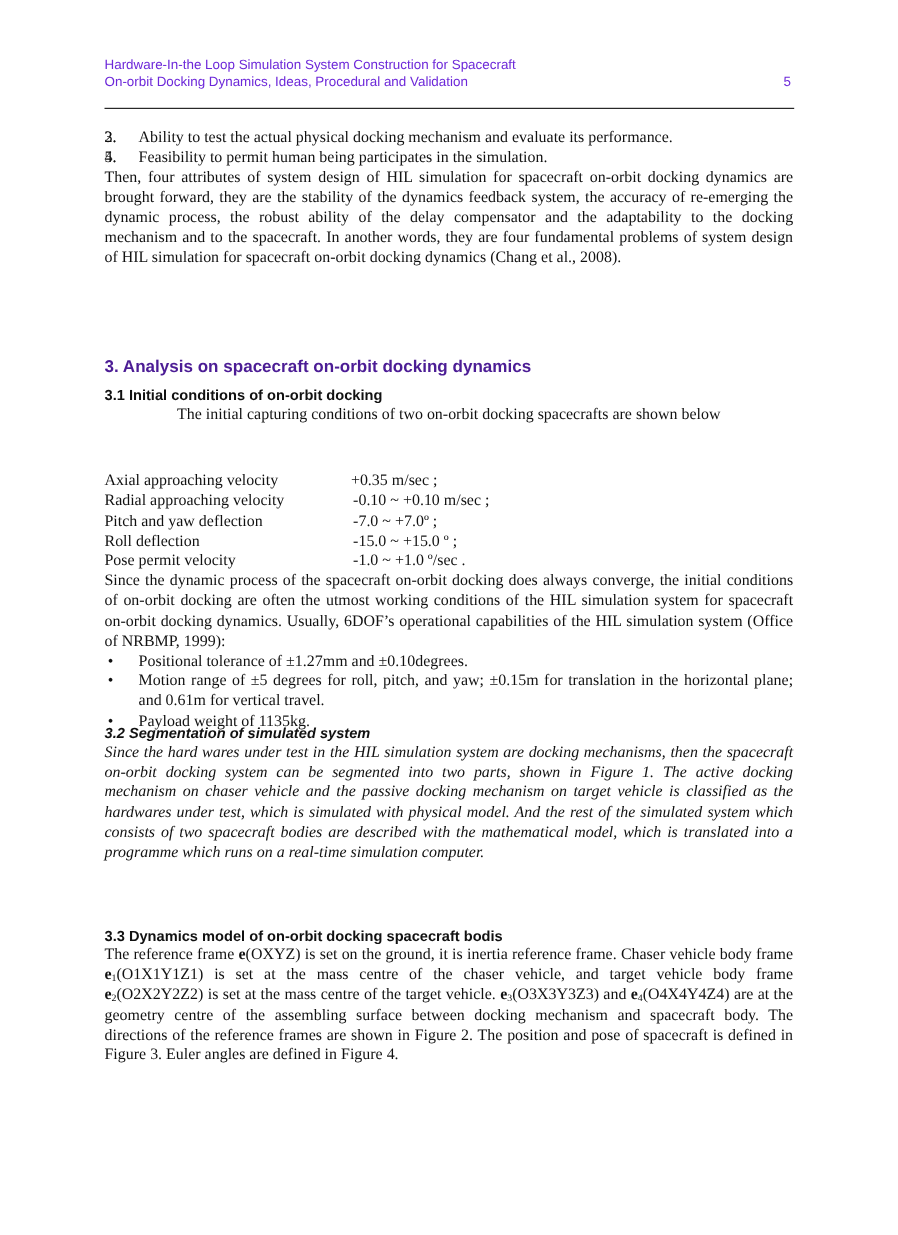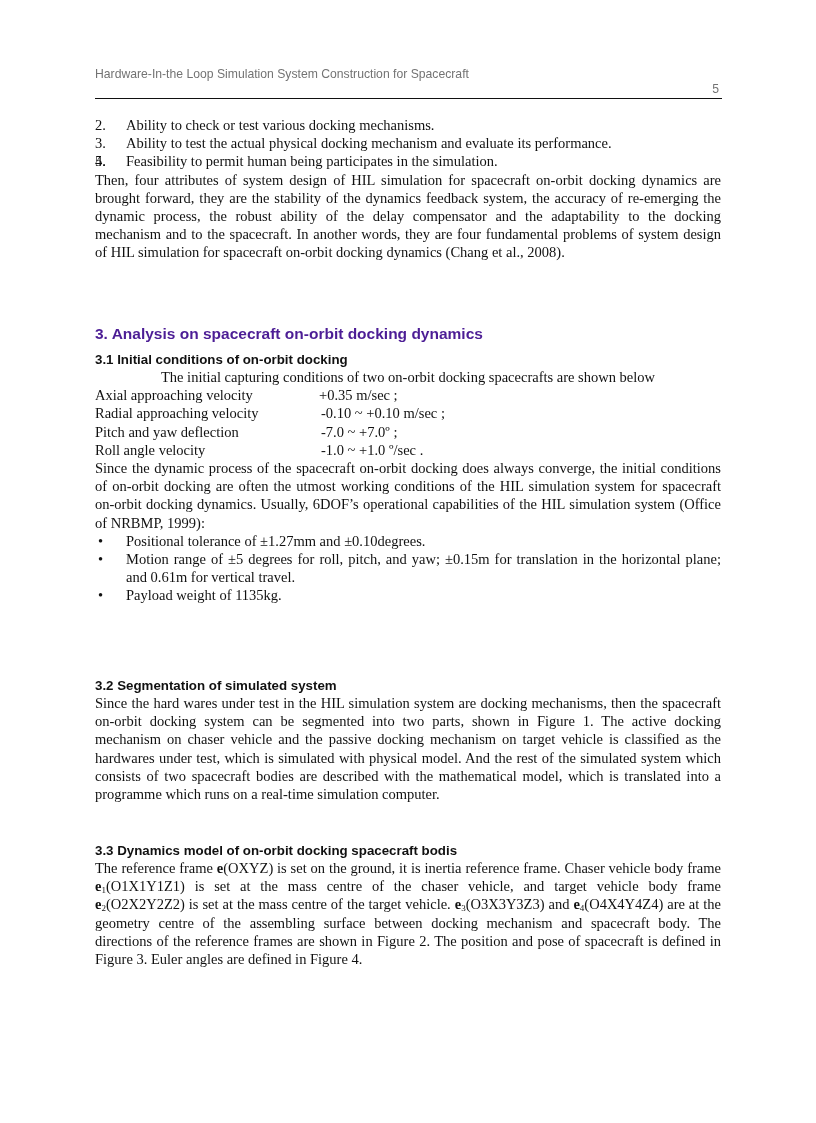--- a/index.html
+++ b/index.html
@@ -1,64 +1,65 @@
 <!DOCTYPE html>
 <html><head>
 <meta charset="utf-8">
 <style>
   html, body { margin: 0; padding: 0; background: #ffffff; }
   body { width: 816px; height: 1123px; position: relative; overflow: hidden; color: #111; }
   .page { position: absolute; left: 95px; top: 0; width: 626px; }
   .running-header {
-    position: absolute; top: 67px; left: 0; width: 626px;
-    font-family: "Liberation Sans", sans-serif; font-size: 12.2px; line-height: 14.5px; color: #737373;
+    position: absolute; top: 52px; left: 0; width: 626px;
+    font-family: "Liberation Sans", sans-serif; font-size: 12.2px; line-height: 14.5px; color: #6d28d9;
   }
   .running-header .line { display: block; white-space: nowrap; }
   .running-header .pageno { position: absolute; right: 2px; top: 14.5px; }
   .header-rule { position: absolute; top: 98px; left: 0; width: 627px; border-top: 1.3px solid #111; }
   .body-text {
     position: absolute; left: 0; width: 626px;
     font-family: "Liberation Serif", serif; font-size: 14.5px; line-height: 18.2px; color: #111;
   }
   .numbered { margin: 0; padding: 0; list-style: none; }
   .numbered li { position: relative; padding-left: 31px; white-space: nowrap; }
   .numbered li .num { position: absolute; left: 0; top: 0; }
   p { margin: 0; text-align: justify; }
   .h2 {
     font-family: "Liberation Sans", sans-serif; font-weight: bold; font-size: 15.5px; line-height: 20px;
     margin: 0; color: #4c1d95;
   }
   .h3 {
     font-family: "Liberation Sans", sans-serif; font-weight: bold; font-size: 13.3px; line-height: 17px;
     margin: 0; color: #111;
   }
-  .cond-table { border-collapse: collapse; }
+  .cond-table { border-collapse: collapse; margin-top: 42px; }
   .cond-table td { padding: 0; vertical-align: top; white-space: nowrap; }
   .cond-table td.label { width: 224px; }
   .cond-table td.val.shift { padding-left: 2px; }
   .bullets { margin: 0; padding: 0; list-style: none; }
   .bullets li { position: relative; padding-left: 31px; text-align: justify; }
   .bullets li .dot { position: absolute; left: 3px; top: 0; }
   .sym b { font-weight: bold; }
   sub { font-size: 9px; vertical-align: -2px; line-height: 0; }
 </style>
 </head>
 <body>
 
 <div class="page">
 
   <div class="running-header">
     <span class="line">Hardware-In-the Loop Simulation System Construction for Spacecraft</span>
+    <span class="line">On-orbit Docking Dynamics, Ideas, Procedural and Validation</span>
     <span class="pageno">5</span>
   </div>
   <div class="header-rule"></div>
 
   <div class="body-text" style="top:116px;">
     <ul class="numbered">
-      <li><span class="num">2.</span><span>Ability to check or test various docking mechanisms.</span></li>
+      <li><span class="num">2.</span></li>
       <li><span class="num">3.</span><span>Ability to test the actual physical docking mechanism and evaluate its performance.</span></li>
       <li><span class="num">4.</span></li>
       <li><span class="num">5.</span><span>Feasibility to permit human being participates in the simulation.</span></li>
     </ul>
     <p>Then, four attributes of system design of HIL simulation for spacecraft on-orbit docking dynamics are brought forward, they are the stability of the dynamics feedback system, the accuracy of re-emerging the dynamic process, the robust ability of the delay compensator and the adaptability to the docking mechanism and to the spacecraft. In another words, they are four fundamental problems of system design of HIL simulation for spacecraft on-orbit docking dynamics (Chang et al., 2008).</p>
   </div>
 
   <div class="body-text" style="top:324px;">
     <div class="h2">3. Analysis on spacecraft on-orbit docking dynamics</div>
   </div>
@@ -74,34 +75,38 @@
           </tr>
       <tr>
             <td class="label">Radial approaching velocity</td>
             <td class="val shift">-0.10 ~ +0.10 m/sec ;</td>
           </tr>
       <tr>
             <td class="label">Pitch and yaw deflection</td>
             <td class="val shift">-7.0 ~ +7.0º ;</td>
           </tr>
       <tr>
-            <td class="label">Roll angle velocity</td>
+            <td class="label">Roll deflection</td>
+            <td class="val shift">-15.0 ~ +15.0 º ;</td>
+          </tr>
+      <tr>
+            <td class="label">Pose permit velocity</td>
             <td class="val shift">-1.0 ~ +1.0 º/sec .</td>
           </tr>
     </tbody>
       </table>
     <p>Since the dynamic process of the spacecraft on-orbit docking does always converge, the initial conditions of on-orbit docking are often the utmost working conditions of the HIL simulation system for spacecraft on-orbit docking dynamics. Usually, 6DOF’s operational capabilities of the HIL simulation system (Office of NRBMP, 1999):</p>
     <ul class="bullets">
       <li><span class="dot">•</span><span>Positional tolerance of ±1.27mm and ±0.10degrees.</span></li>
       <li><span class="dot">•</span><span>Motion range of ±5 degrees for roll, pitch, and yaw; ±0.15m for translation in the horizontal plane; and 0.61m for vertical travel.</span></li>
       <li><span class="dot">•</span><span>Payload weight of 1135kg.</span></li>
     </ul>
   </div>
 
-  <div class="body-text" style="top:677px;">
+  <div class="body-text" style="top:658px;font-style:italic;">
     <div class="h3">3.2 Segmentation of simulated system</div>
     <p>Since the hard wares under test in the HIL simulation system are docking mechanisms, then the spacecraft on-orbit docking system can be segmented into two parts, shown in Figure 1. The active docking mechanism on chaser vehicle and the passive docking mechanism on target vehicle is classified as the hardwares under test, which is simulated with physical model. And the rest of the simulated system which consists of two spacecraft bodies are described with the mathematical model, which is translated into a programme which runs on a real-time simulation computer.</p>
   </div>
 
   <div class="body-text" style="top:842px;">
     <div class="h3">3.3 Dynamics model of on-orbit docking spacecraft bodis</div>
     <p class="sym"><span>The reference frame </span><b>e</b><span>(OXYZ)</span><span>  is set on the ground, it is inertia reference frame. Chaser vehicle body frame </span><b>e</b><sub>1</sub><span>(O1X1Y1Z1)</span><span> is set at the mass centre of the chaser vehicle, and target vehicle body frame </span><b>e</b><sub>2</sub><span>(O2X2Y2Z2)</span><span> is set at the mass centre of the target vehicle. </span><b>e</b><sub>3</sub><span>(O3X3Y3Z3)</span><span> and </span><b>e</b><sub>4</sub><span>(O4X4Y4Z4)</span><span> are at the geometry centre of the assembling surface between docking mechanism and spacecraft body. The directions of the reference frames are shown in Figure 2. The position and pose of spacecraft is defined in Figure 3.  Euler angles are defined in Figure 4.</span></p>
   </div>
 
 </div>

